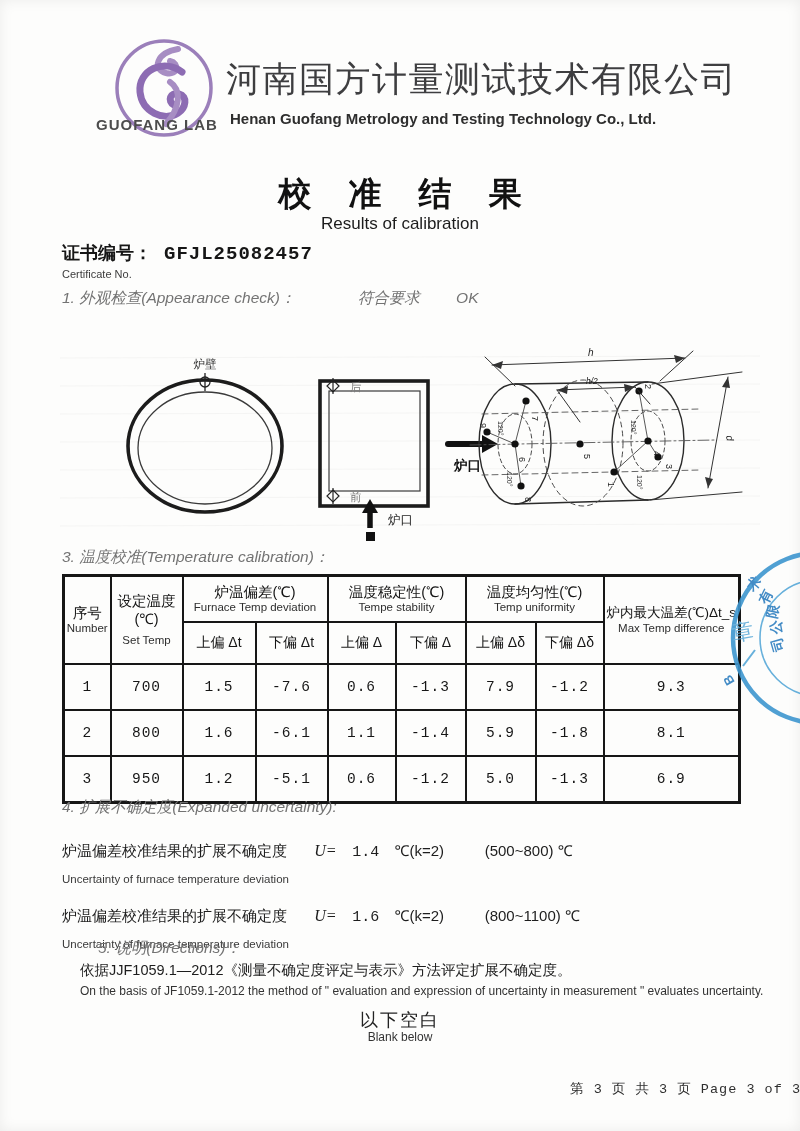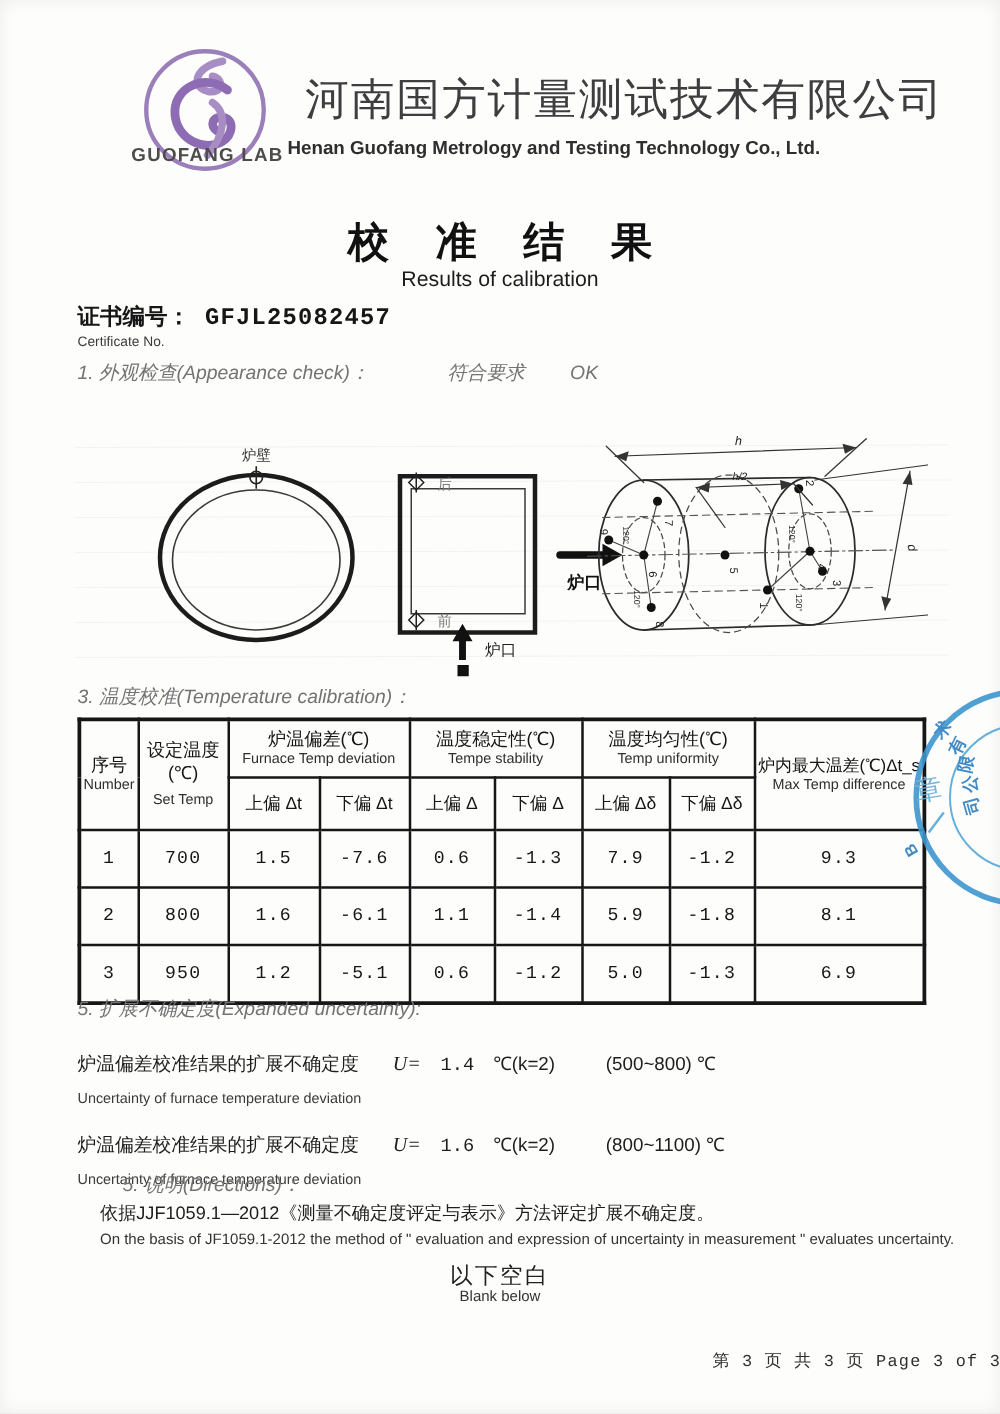--- a/index.html
+++ b/index.html
@@ -2,23 +2,23 @@
 <html><head>
 <meta charset="utf-8">
 <style>
   html,body{margin:0;padding:0;background:#e8e8e6;}
   .page{position:relative;width:800px;height:1131px;margin:0 auto;background:#fdfdfc;
         overflow:hidden;font-family:"Liberation Sans",sans-serif;color:#2a2a2a;
         box-shadow:inset 0 0 14px rgba(0,0,0,0.07);}
   .abs{position:absolute;}
   
   .logo-svg{left:112px;top:36px;}
-  .logo-label{left:96px;top:116px;width:140px;text-align:center;font-size:15px;font-weight:bold;
+  .logo-label{left:96px;top:116px;width:140px;font-size:15px;font-weight:bold;
               color:#4c4c4c;letter-spacing:1px;}
-  .company-cn{left:244px;top:56px;font-size:35px;font-weight:500;color:#3e3e40;letter-spacing:1.5px;}
+  .company-cn{left:226px;top:56px;font-size:35px;font-weight:500;color:#3e3e40;letter-spacing:1.5px;}
   .company-en{left:230px;top:110px;font-size:15px;font-weight:bold;color:#2e2e2e;}
   
   .title-cn{left:0;top:172px;width:100%;text-align:center;font-size:33px;font-weight:bold;
             color:#111;letter-spacing:14px;text-indent:14px;}
   .title-en{left:0;top:214px;width:100%;text-align:center;font-size:17px;color:#1c1c1c;}
   
   .cert-line{left:62px;top:241px;font-size:18px;font-weight:bold;color:#161616;}
   .cert-no{font-family:"Liberation Mono",monospace;font-weight:bold;font-size:19px;letter-spacing:1px;margin-left:12px;}
   .cert-en{left:62px;top:268px;font-size:11px;color:#3c3c3c;}
   
@@ -317,21 +317,21 @@
       <text x="74" y="59" transform="rotate(-64 74 59)">有</text>
       <text x="83" y="73" transform="rotate(-78 83 73)">限</text>
       <text x="88" y="88" transform="rotate(-92 88 88)">公</text>
       <text x="91" y="104" transform="rotate(-106 91 104)">司</text>
     </g>
     <text x="40" y="95" font-size="22" fill="#64aeda" transform="rotate(-10 40 95)">章</text>
     <line x1="62" y1="104" x2="50" y2="120" stroke="#57a8d8" stroke-width="2"></line>
     <text x="42" y="136" font-size="13" font-weight="bold" fill="#2f7fc0" transform="rotate(-120 42 136)">B</text>
   </svg>
 
-  <div class="abs sec s4">5. 扩展不确定度(Expanded uncertainty):</div>
+  <div class="abs sec s4">4. 扩展不确定度(Expanded uncertainty):</div>
 
   <div class="abs u-line u1">
     <span class="u-lab">炉温偏差校准结果的扩展不确定度</span>
     <span class="u-sym">U=</span>
     <span class="u-val">1.4</span>
     <span class="u-unit">℃(k=2)</span>
     <span class="u-range">(500~800) ℃</span>
   </div>
   <div class="abs u-en ue1">Uncertainty of furnace temperature deviation</div>
 

